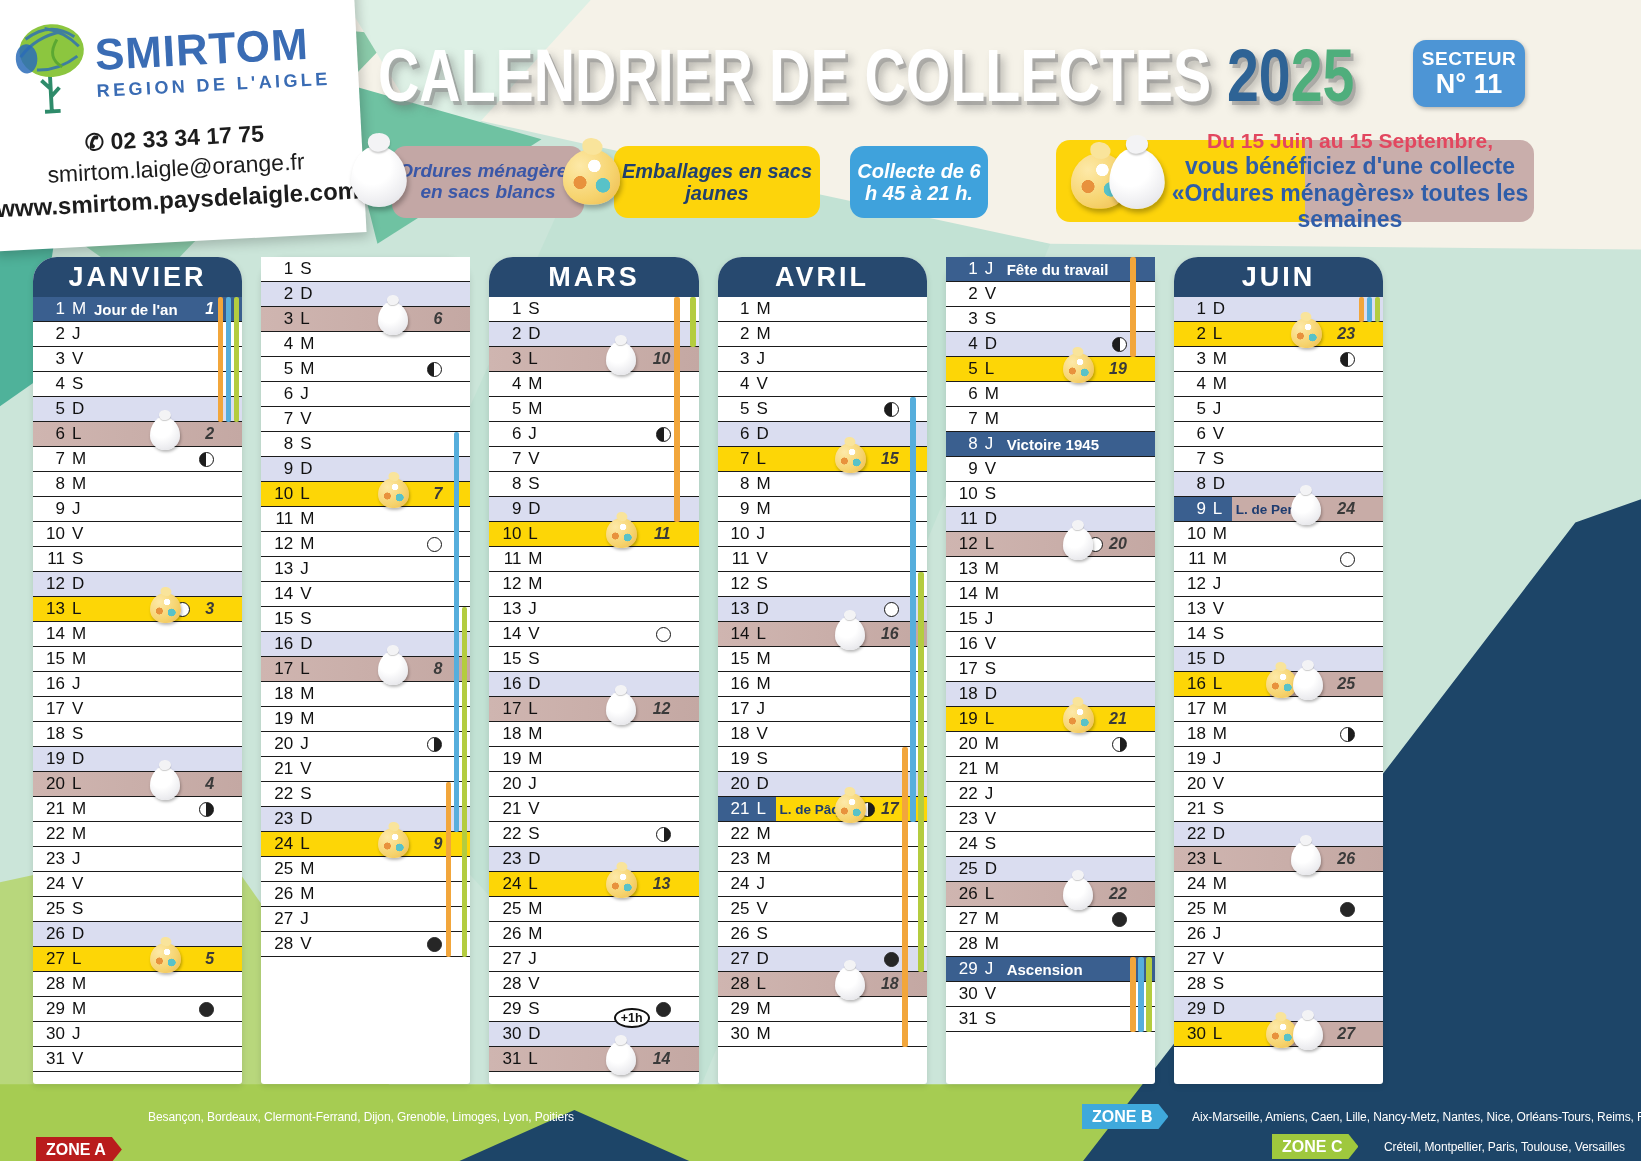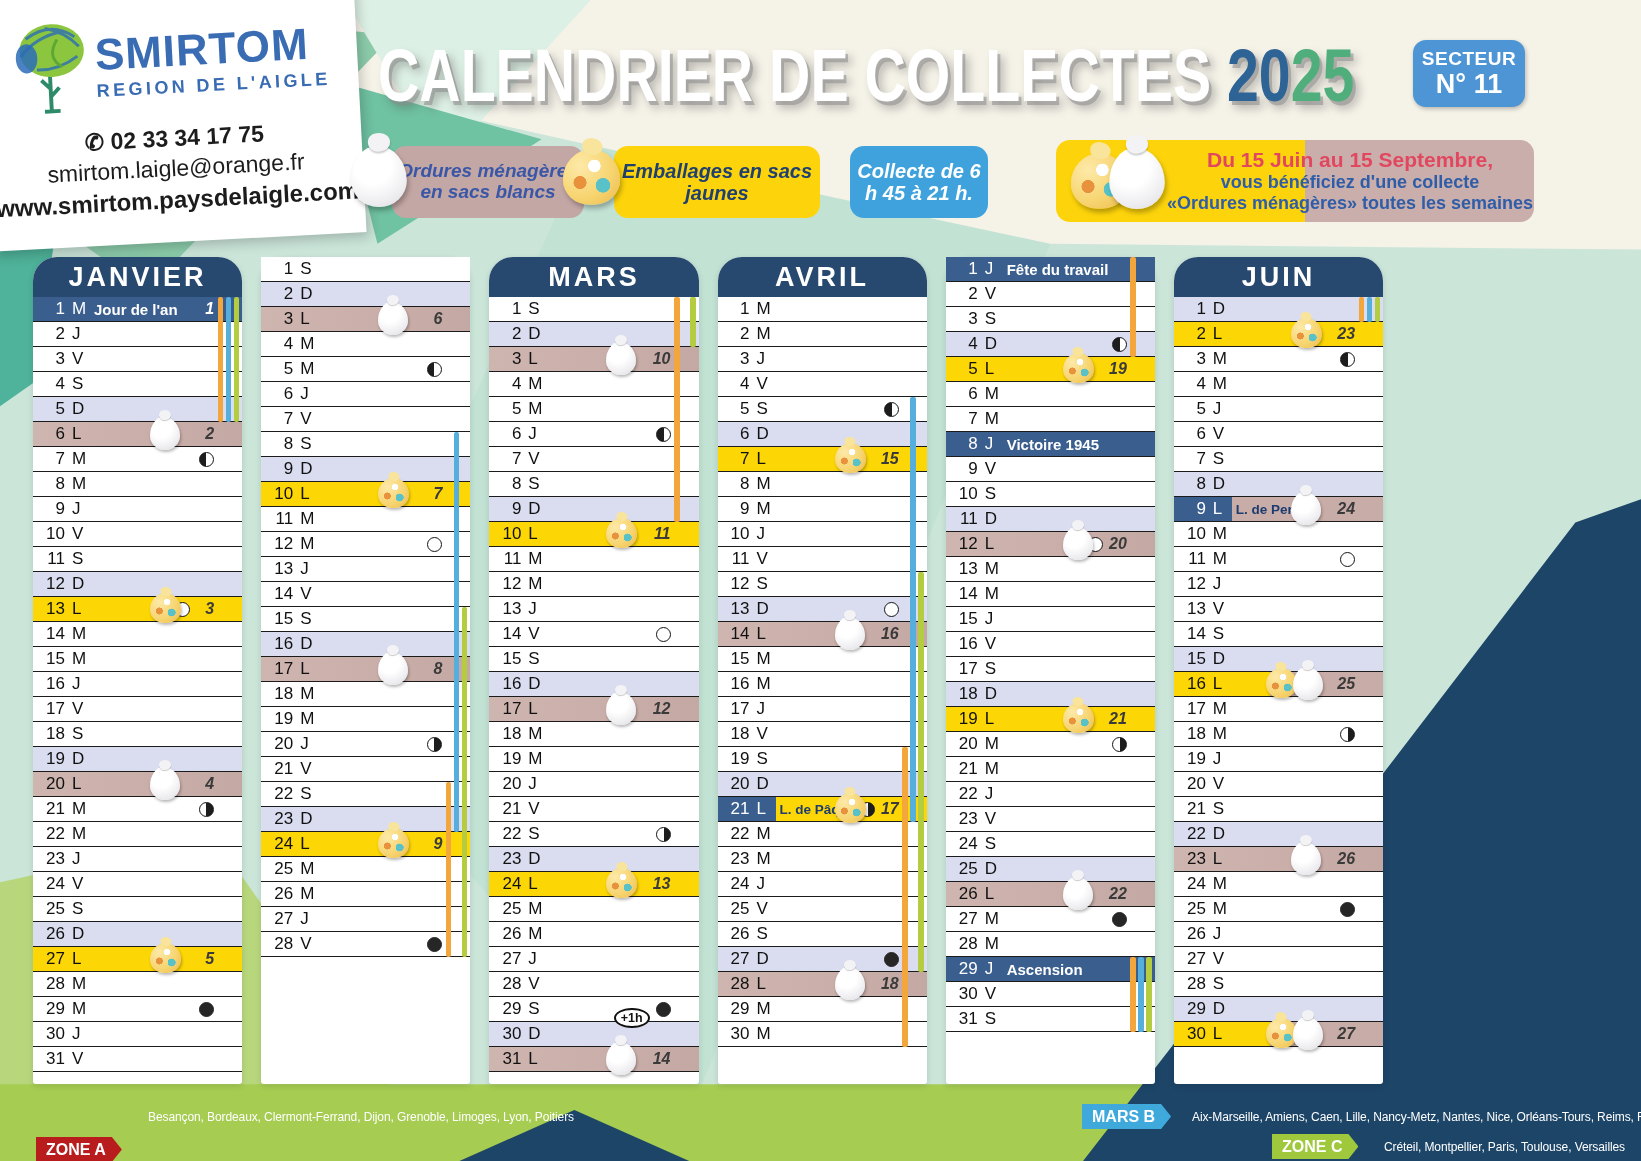--- a/index.html
+++ b/index.html
@@ -40,21 +40,21 @@
   .lg{position:absolute;border-radius:14px;display:flex;align-items:center;justify-content:center;
       text-align:center;font-style:italic;font-weight:bold;z-index:2;line-height:1.1}
   .lg1{left:392px;top:146px;width:192px;height:72px;background:#C3A7A5;color:#3A57A7;font-size:19px}
   .lg2{left:614px;top:146px;width:206px;height:72px;background:#FDD40B;color:#20406F;font-size:20px}
   .lg3{left:850px;top:146px;width:138px;height:72px;background:#3FA2DC;color:#fff;font-size:20px}
   .note{position:absolute;left:1056px;top:140px;width:478px;height:82px;border-radius:14px;z-index:2;
         background:linear-gradient(90deg,#FDD40B 0 52%,#C9AEAB 52%);
         display:flex;flex-direction:column;justify-content:center;text-align:center;
         padding-left:110px;box-sizing:border-box;color:#2F5DA8;line-height:1.15}
   .noteL1{color:#E2475F;font-weight:bold;font-size:21px}
-  .noteL2{font-weight:bold;font-size:18px}
+  .noteL2{font-weight:bold;font-size:23px}
   
   .bag{position:absolute;z-index:5}
   .bagw{width:30px;height:33px;top:-5px;
         background:radial-gradient(circle at 38% 32%,#ffffff 0 35%,#ededf0 70%,#d9d9de);
         border-radius:46% 54% 50% 50%/58% 58% 44% 44%;box-shadow:1px 2px 3px rgba(0,0,0,.28)}
   .bagw::before{content:"";position:absolute;top:-7px;left:50%;transform:translateX(-50%) rotate(-8deg);
         width:12px;height:10px;background:#f3f3f5;border-radius:45% 55% 50% 50%;box-shadow:0 1px 1px rgba(0,0,0,.2)}
   .bagy{width:31px;height:30px;top:-4px;
         background:radial-gradient(circle at 70% 65%,#58c2c8 0 13%,transparent 14%),
                    radial-gradient(circle at 30% 60%,#e8923d 0 12%,transparent 13%),
@@ -1620,17 +1620,17 @@
           </div>
           <div class="stripe zA" style="top: 0px; height: 25px;"></div>
           <div class="stripe zB" style="top: 0px; height: 25px;"></div>
           <div class="stripe zC" style="top: 0px; height: 25px;"></div>
         </div>
       </div>
     </div>
 
   <div class="zbadge za">ZONE A</div>
   <div class="zcities ca">Besançon, Bordeaux, Clermont-Ferrand, Dijon, Grenoble,  Limoges, Lyon, Poitiers</div>
-  <div class="zbadge zb">MARS B</div>
+  <div class="zbadge zb">ZONE B</div>
   <div class="zcities cb">Aix-Marseille, Amiens, Caen, Lille, Nancy-Metz, Nantes, Nice, Orléans-Tours, Reims, Rennes, Rouen, Strasbourg</div>
   <div class="zbadge zc">ZONE C</div>
   <div class="zcities cc">Créteil, Montpellier, Paris, Toulouse, Versailles</div>
 </div>
 
 </body></html>

